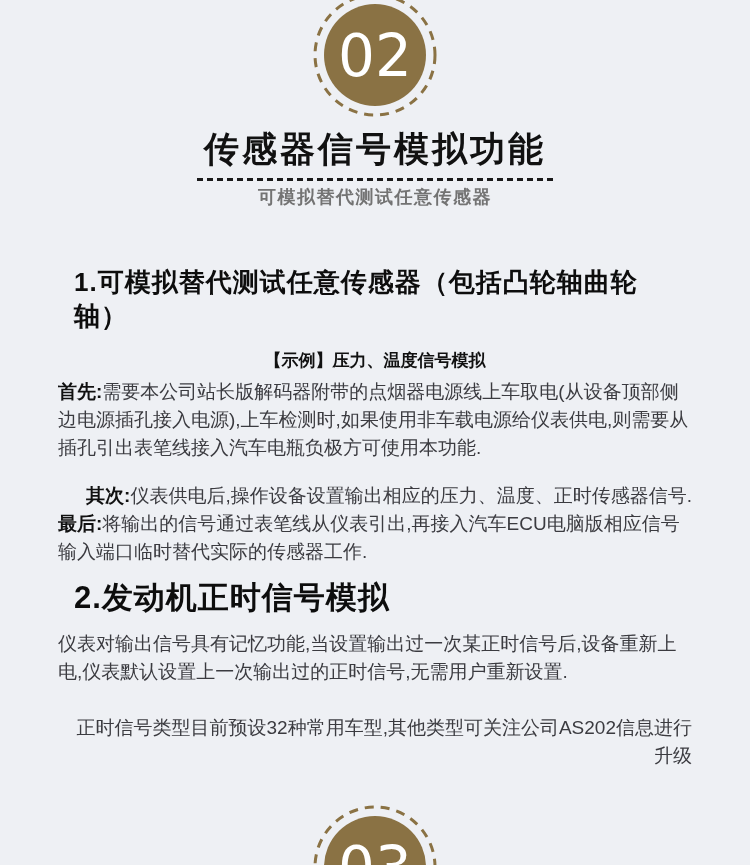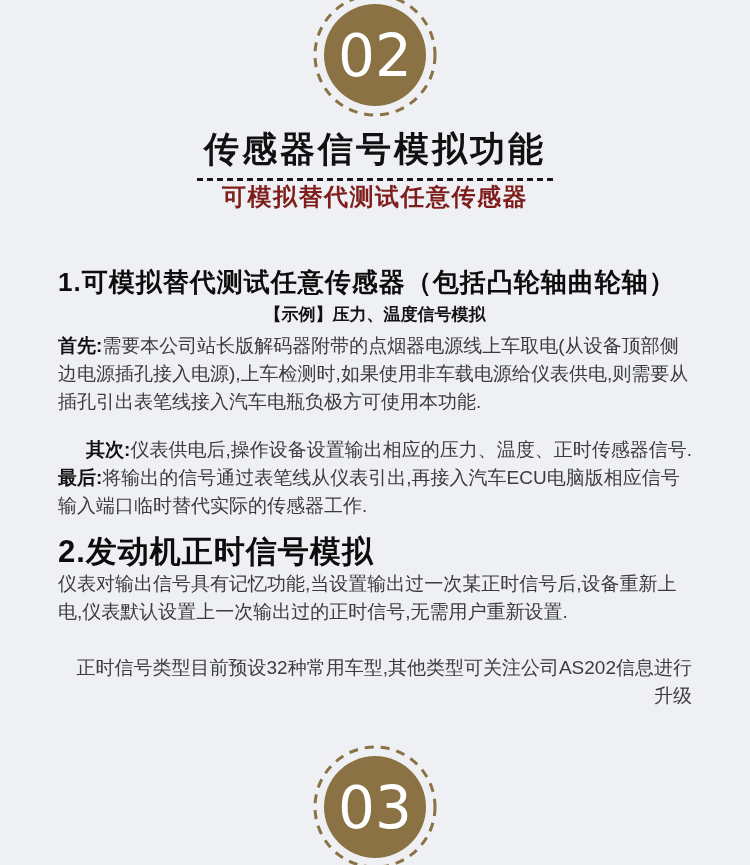--- a/index.html
+++ b/index.html
@@ -20,27 +20,27 @@
   .main-title{
     margin:8px;padding:0;
     font-size:35px;line-height:42px;font-weight:bold;
     letter-spacing:3px;color:#111;text-align:center;
   }
   .dash-divider{
     width:356px;height:3px;margin:4px auto 0;
     background:repeating-linear-gradient(90deg,#1a1a1a 0 6px,transparent 6px 10px);
   }
   .sub-title{
-    margin:4px 0 16px;font-size:24px;line-height:24px;font-weight:bold;
-    letter-spacing:1.5px;color:#7f1d1d;text-align:center;
+    margin:4px 0 16px;font-size:18px;line-height:24px;font-weight:bold;
+    letter-spacing:1.5px;color:#737373;text-align:center;
   }
   
   .content{margin:56px 58px 0;width:634px;}
   .sec-heading{
-    margin:0;font-size:26px;line-height:34px;font-weight:bold;
+    margin:16px;font-size:26px;line-height:34px;font-weight:bold;
     letter-spacing:1px;color:#0d0d0d;
   }
   .example-line{
     margin:4px 0 0;font-size:17px;line-height:24px;font-weight:bold;color:#111;text-align:center;
   }
   .para{
     margin:5px 0 0;font-size:19px;line-height:28px;color:#3b3b40;
   }
   .para .lead{font-weight:bold;color:#111;}
   .para.tight{margin-top:20px;text-align:right;}

